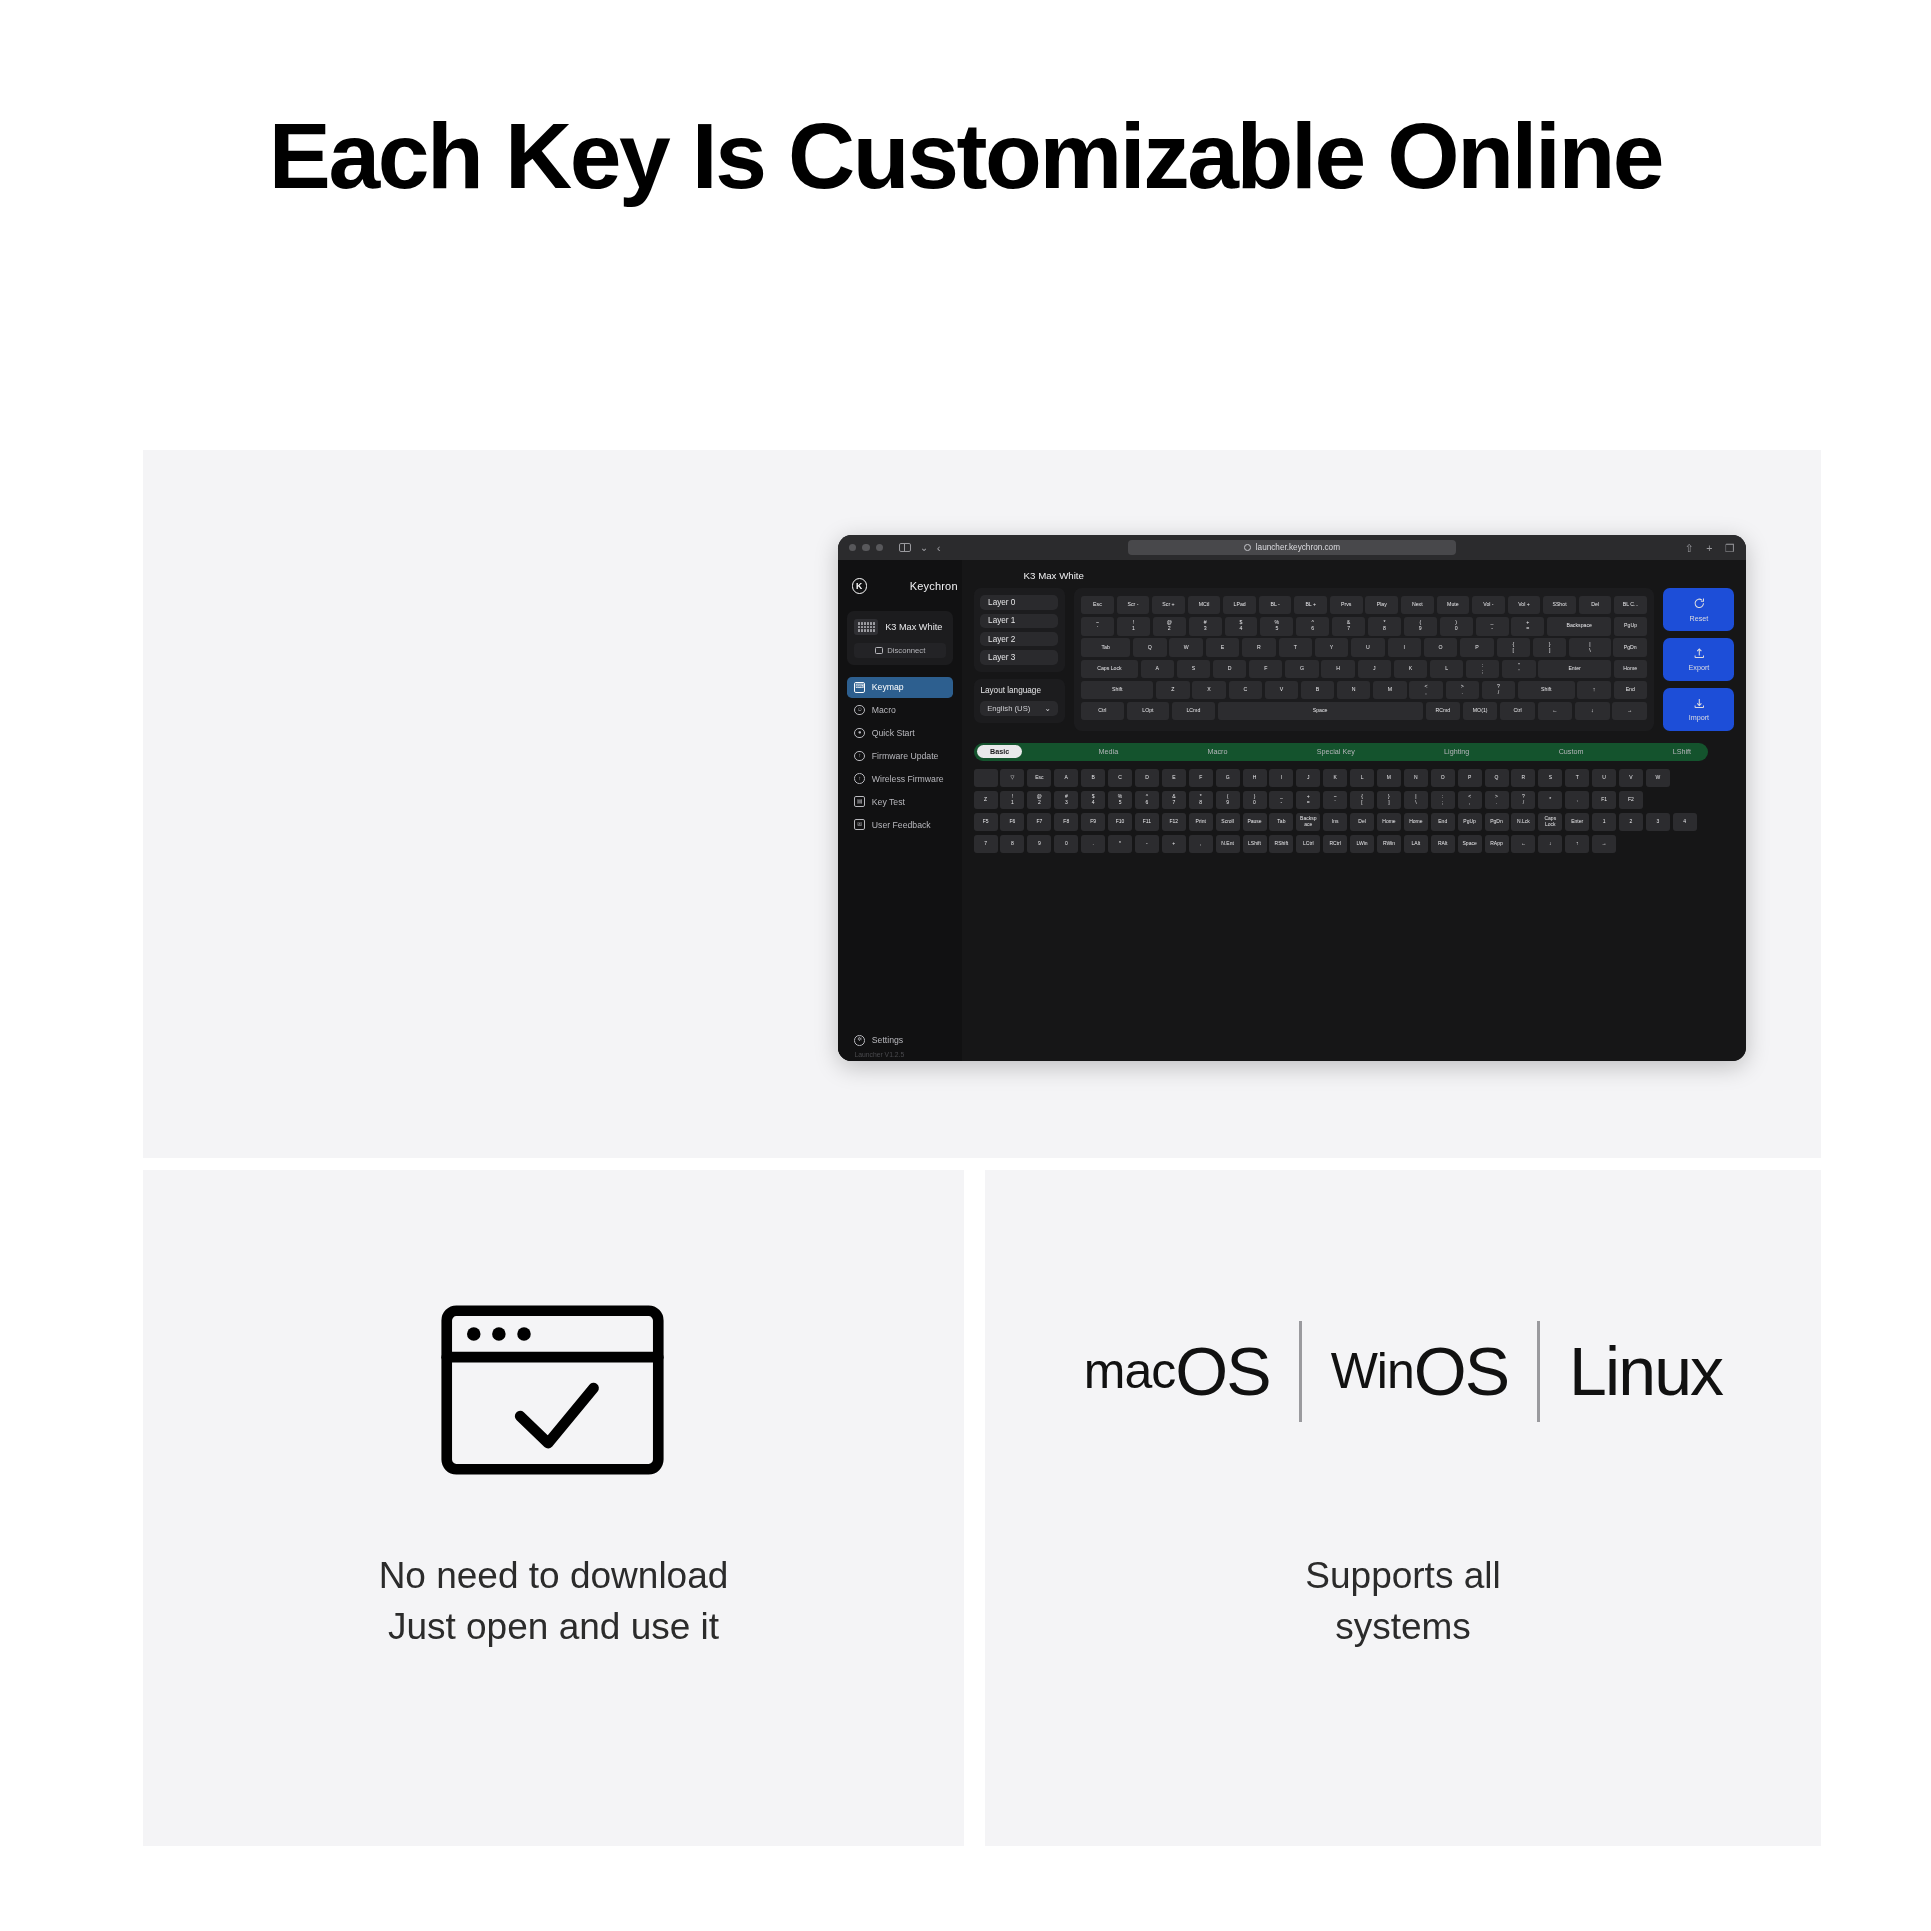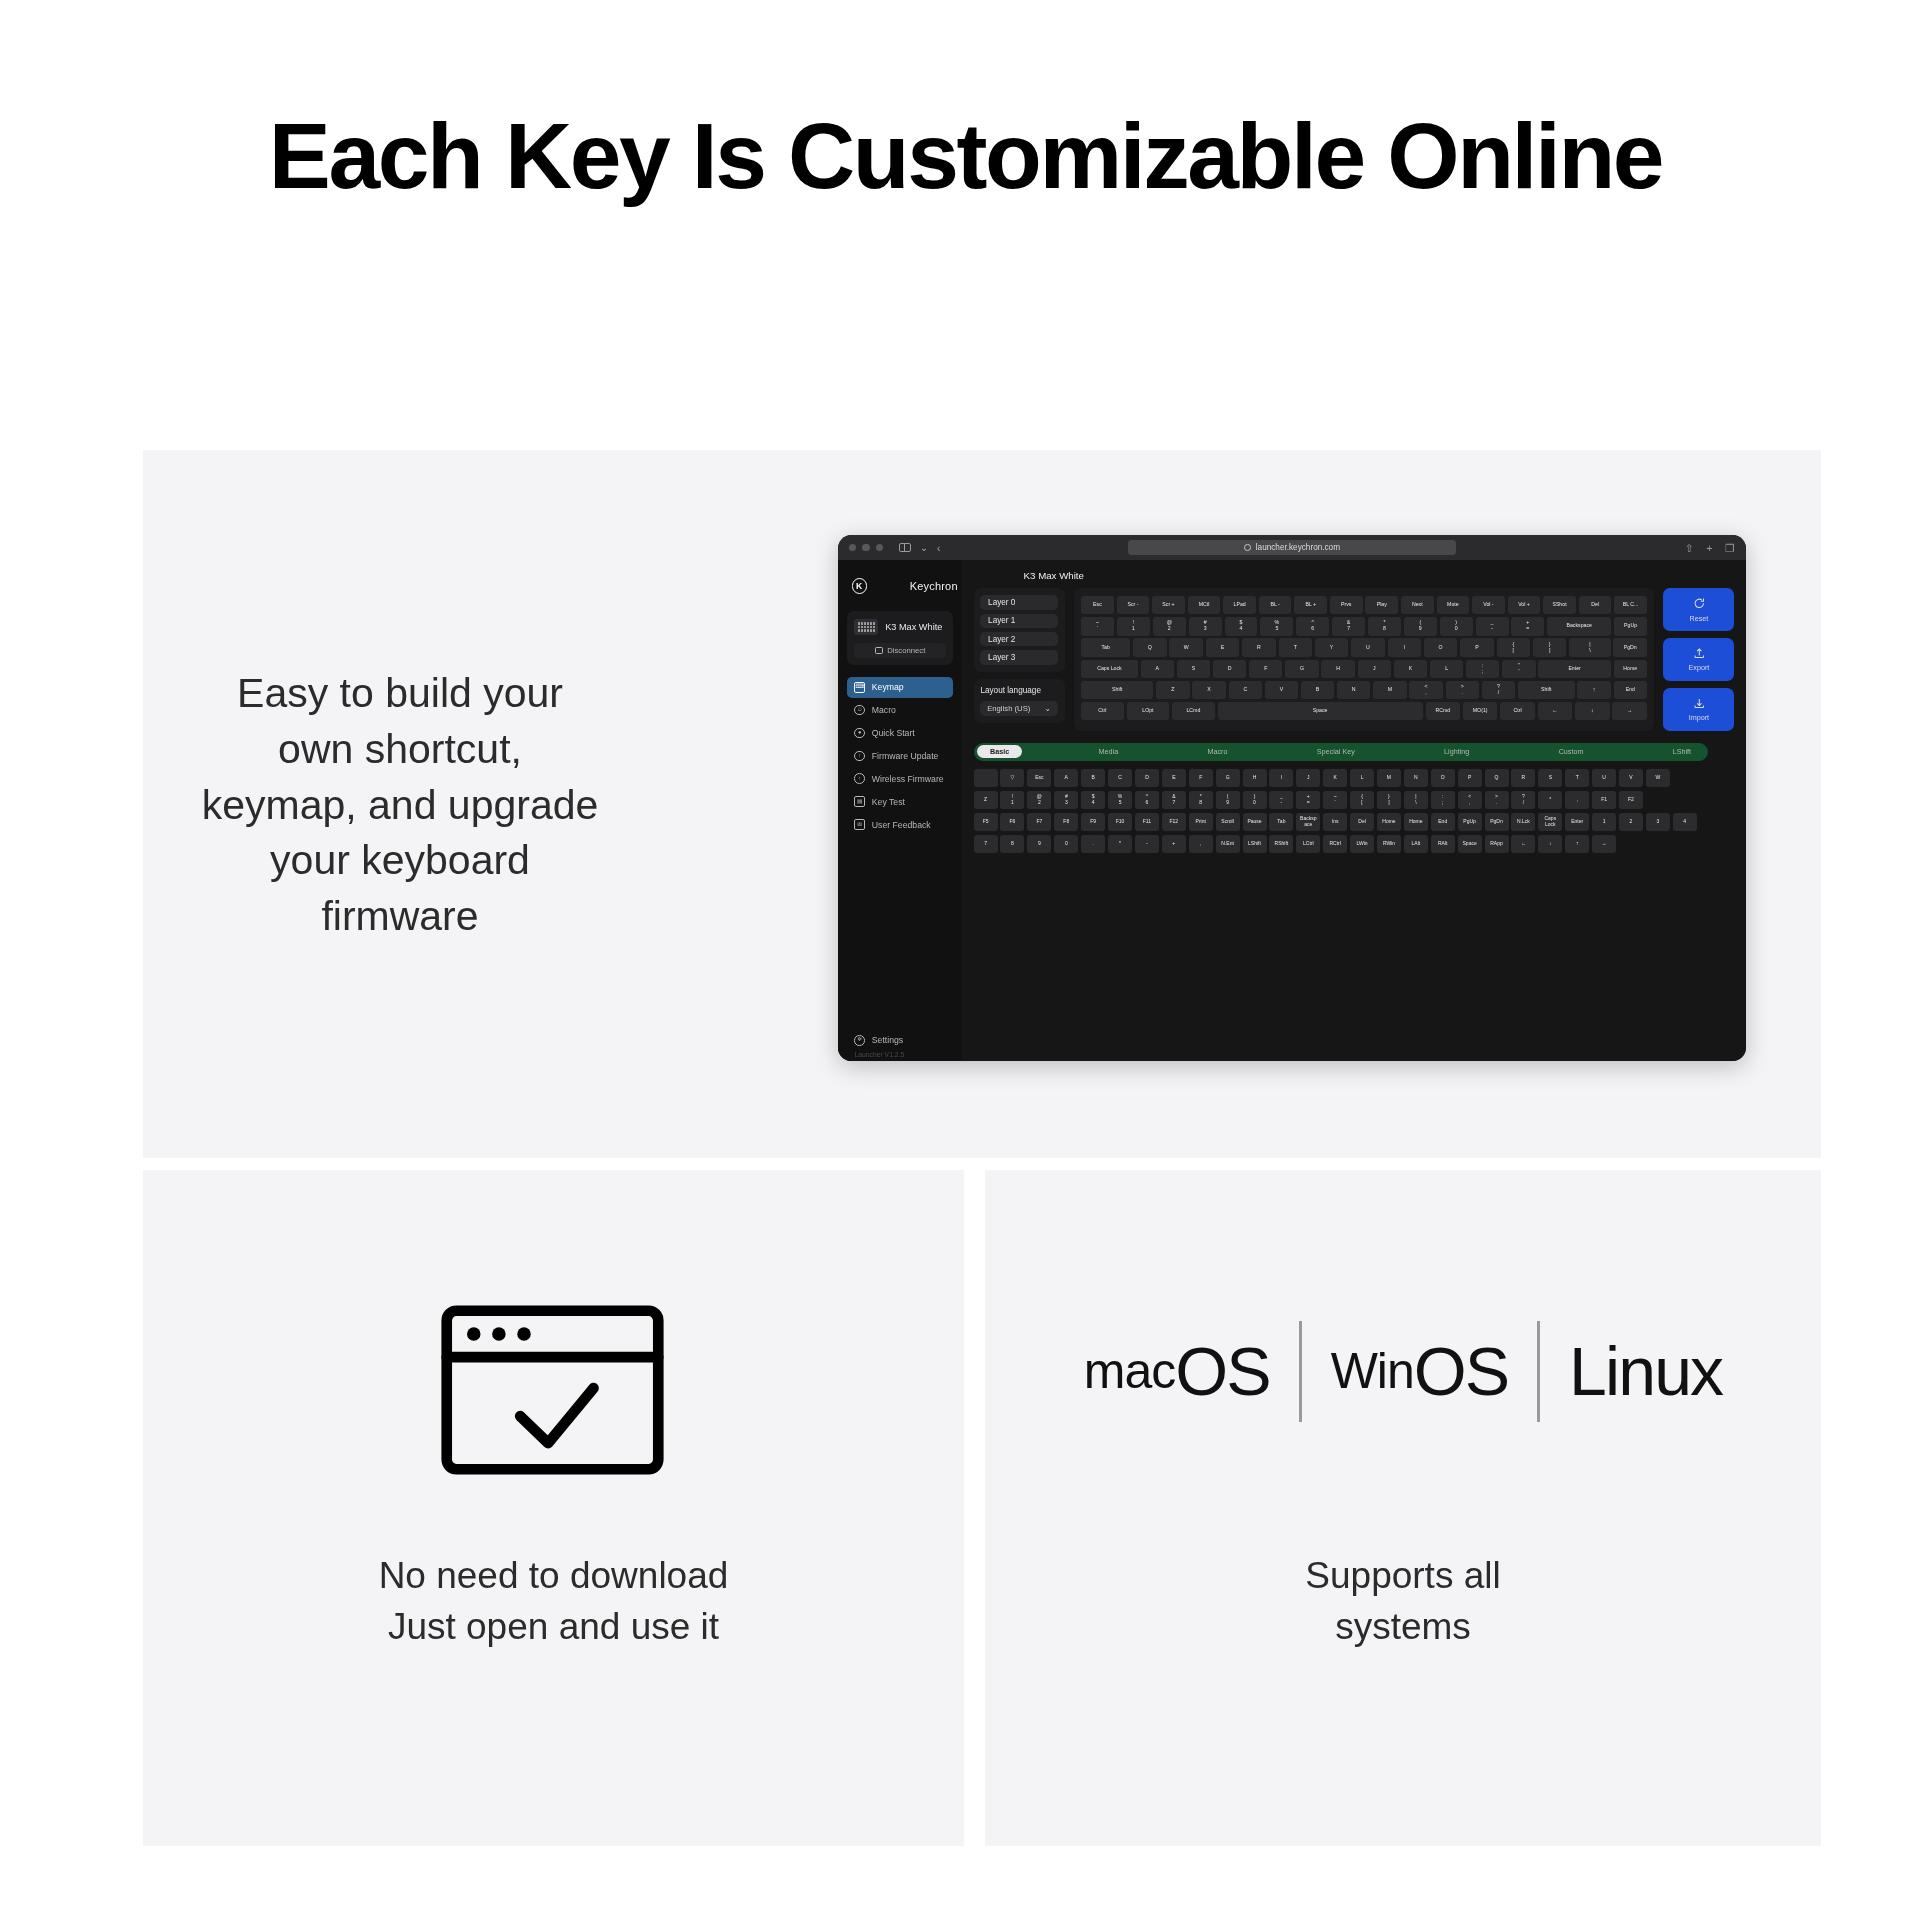--- a/index.html
+++ b/index.html
@@ -256,25 +256,20 @@
 </head>
 <body>
 
 <div class="page">
 
   <h1 class="headline">Each Key Is
 Customizable Online</h1>
 
   <div class="card-top"></div>
 
-  <div class="top-copy">Easy to build your
-own shortcut,
-keymap, and upgrade
-your keyboard
-firmware</div>
 
   <div class="browser">
 
     <div class="bw-chrome">
       <div class="traffic">
         <span class="tl"></span>
         <span class="tl"></span>
         <span class="tl"></span>
       </div>
       <div class="chr-icons">

